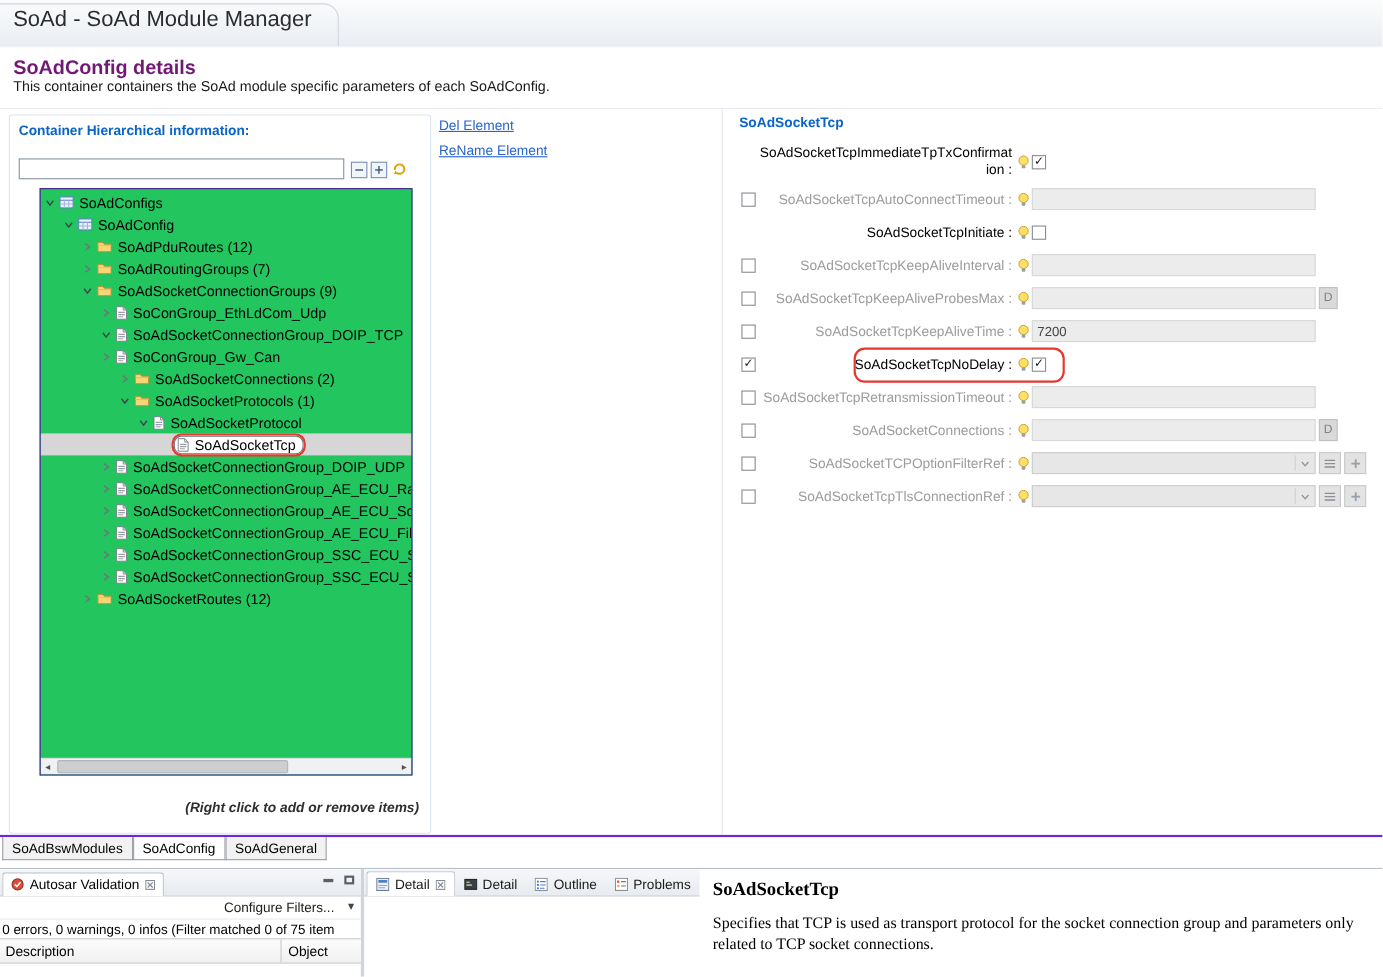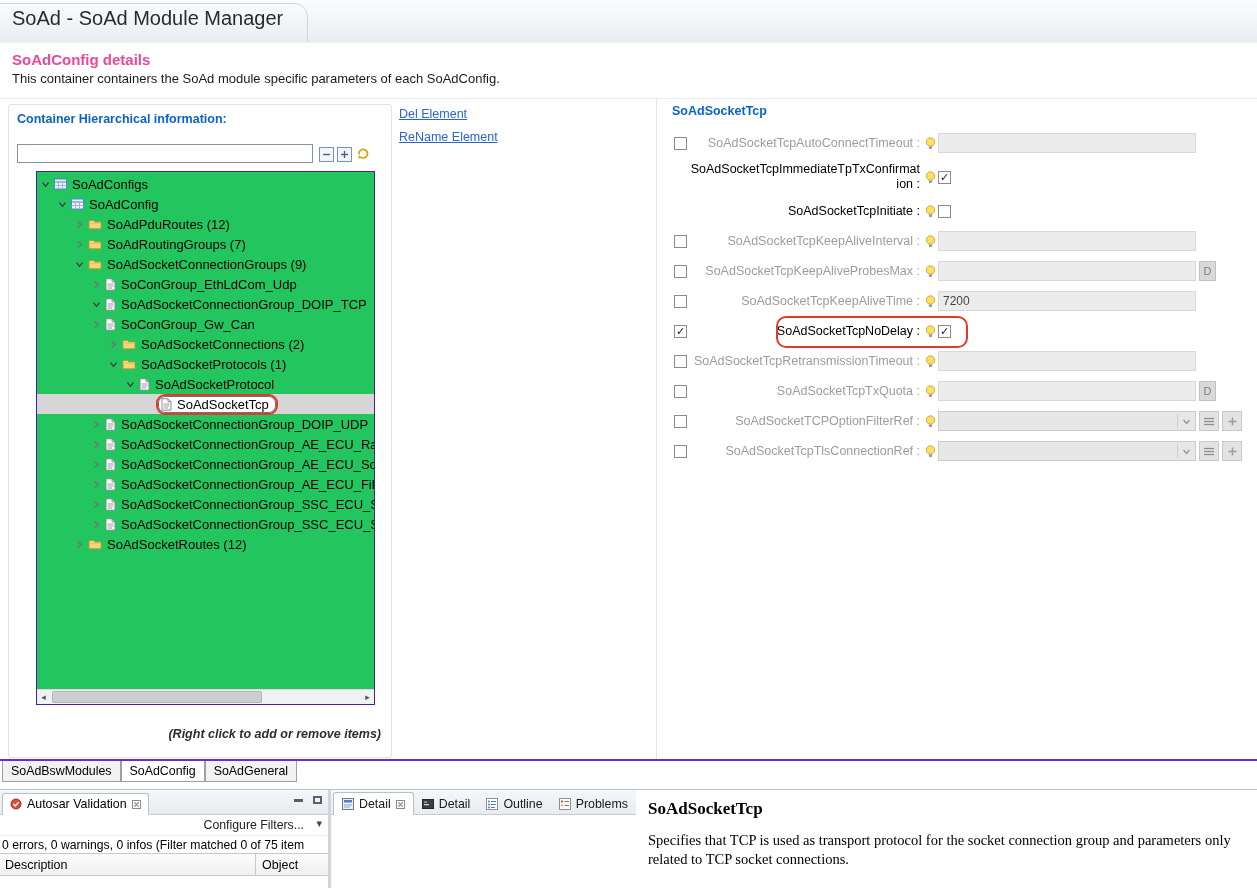--- a/index.html
+++ b/index.html
@@ -6,21 +6,21 @@
   .app{position:relative;width:1257px;height:888px;background:#fff;overflow:hidden;
        font-family:"Liberation Sans",sans-serif;color:#000;font-size:13px;}
 
   
   .titlebar{position:absolute;left:0;top:0;width:100%;height:42px;
             background:linear-gradient(#fbfcfd,#e9edf2);overflow:hidden;border-bottom:1px solid #eef1f5;}
   .title-tab-outline{position:absolute;left:-12px;top:3px;width:318px;height:70px;
             border:1px solid #d0d6de;border-radius:0 14px 0 0;}
   .page-title{position:absolute;left:12px;top:7px;font-size:20px;font-weight:400;color:#2b2b2b;}
 
-  .section-title{position:absolute;left:12px;top:51px;font-size:15px;font-weight:bold;color:#ec4899;}
+  .section-title{position:absolute;left:12px;top:51px;font-size:18px;font-weight:bold;color:#701a75;}
   .section-desc{position:absolute;left:12px;top:71px;font-size:13px;color:#1a1a1a;}
   .hline{position:absolute;left:0;top:98px;width:100%;height:1px;background:#e8ecf1;}
   .vline{position:absolute;left:656px;top:98px;width:1px;height:661px;background:#dfe5ec;}
 
   
   .left-card{position:absolute;left:8px;top:104px;width:382px;height:652px;
              border:1px solid #dde4ec;border-radius:3px;background:#fff;}
   .card-title{position:absolute;left:8px;top:7px;font-size:12.5px;font-weight:bold;color:#0a64c8;}
   .filter{position:absolute;left:8px;top:39px;width:296px;height:19px;border:1px solid #86939f;
           font-family:"Liberation Sans",sans-serif;font-size:12px;padding:0 3px;box-sizing:border-box;}
@@ -461,48 +461,48 @@
 
   <div class="mid">
     <a class="lnk">Del Element</a>
     <a class="lnk">ReName Element</a>
   </div>
 
   <div class="form">
     <div class="form-title">SoAdSocketTcp</div>
     <div id="form-rows">
         <div class="form-row">
-          <span class="fc c1">
-            <span class="cb"></span>
-          </span>
-          <span class="fc c2 muted">SoAdSocketTcpAutoConnectTimeout :</span>
-          <span class="fc c3">
-            <svg width="11" height="13">
-              <circle cx="5.5" cy="5" r="4.2" fill="#ffdf66" stroke="#c9a22a" stroke-width="0.9"></circle>
-              <rect x="3.8" y="9.2" width="3.4" height="2.8" rx="0.8" fill="#9aa0a6"></rect>
-            </svg>
-          </span>
-          <span class="fc c4">
-            <input class="txt" readonly="" style="">
-          </span>
-        </div>
-        <div class="form-row">
           <span class="fc c1"></span>
           <span class="fc c2">SoAdSocketTcpImmediateTpTxConfirmation :</span>
           <span class="fc c3">
             <svg width="11" height="13">
               <circle cx="5.5" cy="5" r="4.2" fill="#ffdf66" stroke="#c9a22a" stroke-width="0.9"></circle>
               <rect x="3.8" y="9.2" width="3.4" height="2.8" rx="0.8" fill="#9aa0a6"></rect>
             </svg>
           </span>
           <span class="fc c4">
             <span class="cb checked"></span>
           </span>
         </div>
         <div class="form-row">
+          <span class="fc c1">
+            <span class="cb"></span>
+          </span>
+          <span class="fc c2 muted">SoAdSocketTcpAutoConnectTimeout :</span>
+          <span class="fc c3">
+            <svg width="11" height="13">
+              <circle cx="5.5" cy="5" r="4.2" fill="#ffdf66" stroke="#c9a22a" stroke-width="0.9"></circle>
+              <rect x="3.8" y="9.2" width="3.4" height="2.8" rx="0.8" fill="#9aa0a6"></rect>
+            </svg>
+          </span>
+          <span class="fc c4">
+            <input class="txt" readonly="" style="">
+          </span>
+        </div>
+        <div class="form-row">
           <span class="fc c1"></span>
           <span class="fc c2">SoAdSocketTcpInitiate :</span>
           <span class="fc c3">
             <svg width="11" height="13">
               <circle cx="5.5" cy="5" r="4.2" fill="#ffdf66" stroke="#c9a22a" stroke-width="0.9"></circle>
               <rect x="3.8" y="9.2" width="3.4" height="2.8" rx="0.8" fill="#9aa0a6"></rect>
             </svg>
           </span>
           <span class="fc c4">
             <span class="cb"></span>
@@ -582,21 +582,21 @@
             </svg>
           </span>
           <span class="fc c4">
             <input class="txt" readonly="" style="">
           </span>
         </div>
         <div class="form-row">
           <span class="fc c1">
             <span class="cb"></span>
           </span>
-          <span class="fc c2 muted">SoAdSocketTcpTxQuota :</span>
+          <span class="fc c2 muted">SoAdSocketConnections :</span>
           <span class="fc c3">
             <svg width="11" height="13">
               <circle cx="5.5" cy="5" r="4.2" fill="#ffdf66" stroke="#c9a22a" stroke-width="0.9"></circle>
               <rect x="3.8" y="9.2" width="3.4" height="2.8" rx="0.8" fill="#9aa0a6"></rect>
             </svg>
           </span>
           <span class="fc c4">
             <input class="txt" readonly="" style="">
             <span class="dbtn">D</span>
           </span>

